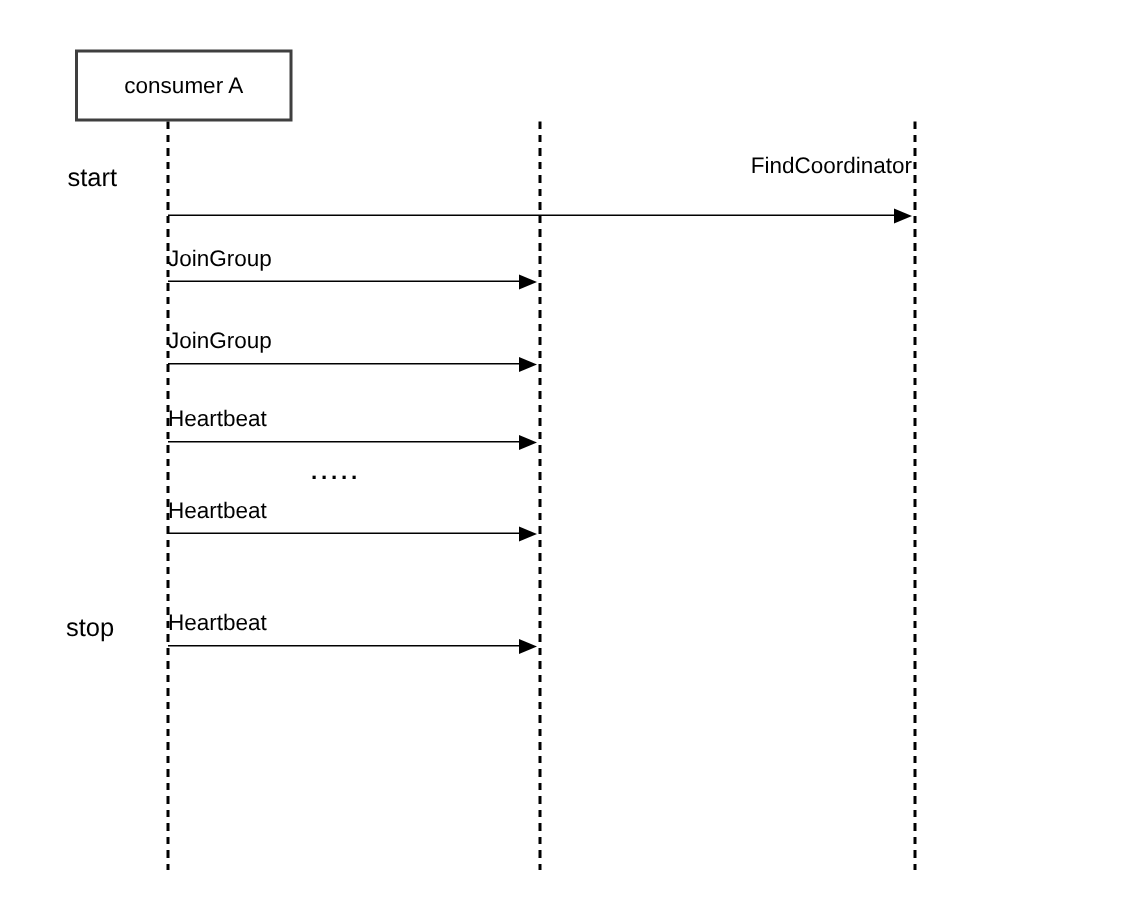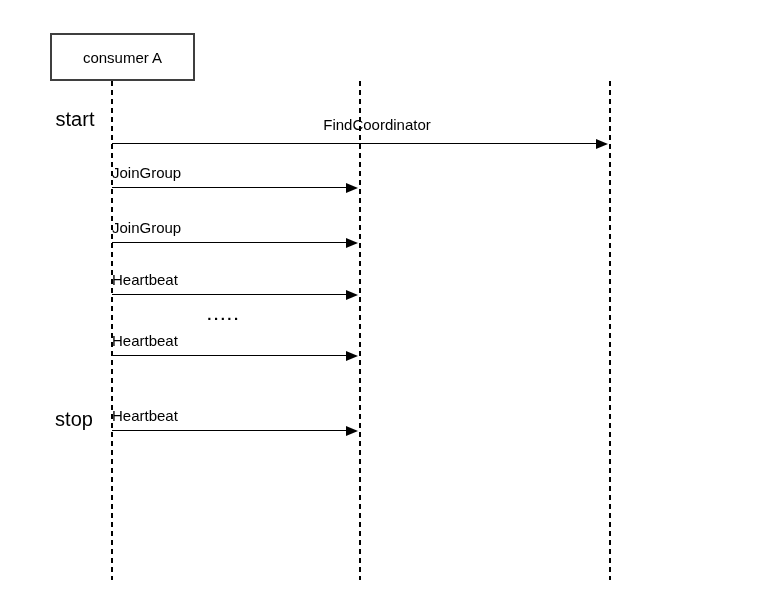--- a/index.html
+++ b/index.html
@@ -28,24 +28,24 @@
   }
   .msg-arrowhead{
     position:absolute;right:0;top:-5.5px;width:0;height:0;
     border-top:5px solid transparent;border-bottom:5px solid transparent;
     border-left:12px solid var(--stroke,#000000);
   }
   .msg-label{
     position:absolute;left:0;right:0;bottom:6px;
     text-align:left;font-size:15px;line-height:18px;white-space:nowrap;
   }
-  .msg-label.align-start{text-align:center;padding-left:34px;bottom:10px;margin-top:20px;}
+  .msg-label.align-start{text-align:right;padding-left:34px;bottom:24px;margin-top:20px;}
   .annotation{
-    position:absolute;width:60px;text-align:center;
-    font-size:20px;line-height:18px;
+    position:absolute;width:60px;
+    font-size:17px;line-height:18px;
   }
   .ellipsis{
     position:absolute;left:112px;top:306px;width:224px;
     text-align:center;font-size:15px;line-height:18px;
     font-weight:700;letter-spacing:2.5px;
   }
 </style>
 </head>
 <body>
 

